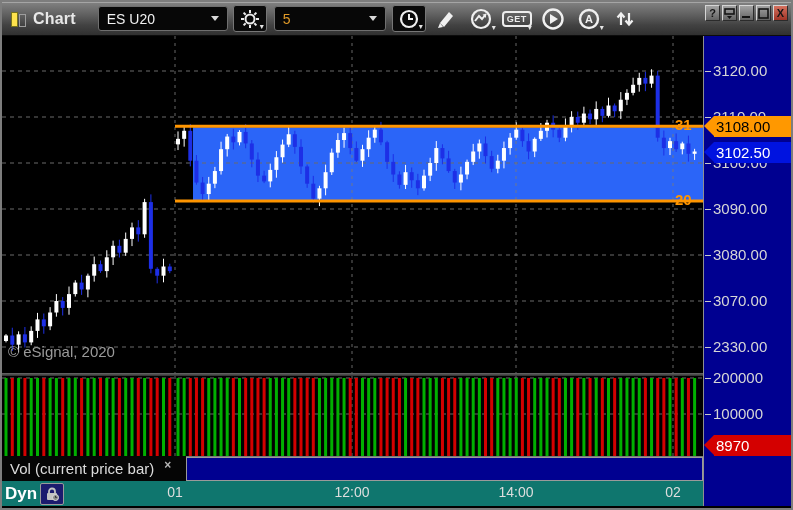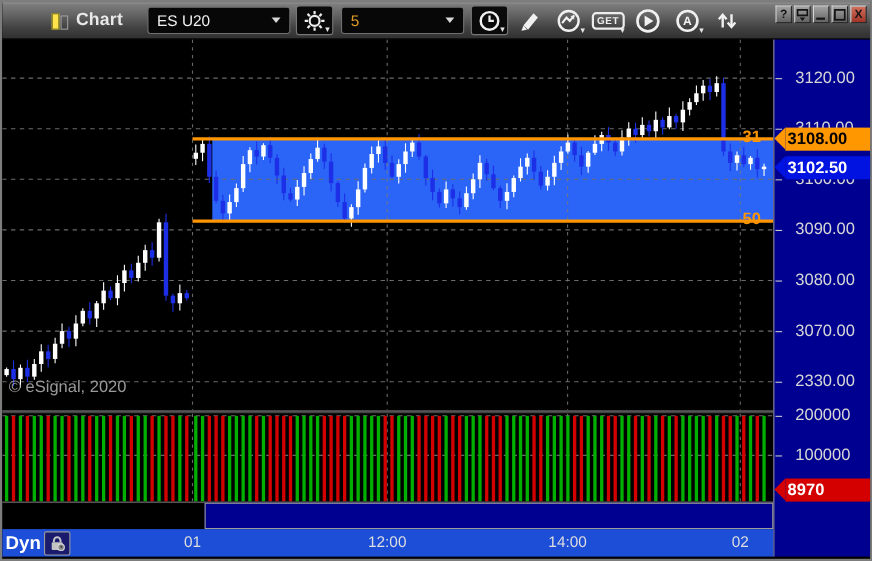--- a/index.html
+++ b/index.html
@@ -1,21 +1,21 @@
 <!DOCTYPE html>
 <html><head>
 <meta charset="utf-8">
 <style>
   html,body{margin:0;padding:0;background:#222;}
   *{box-sizing:border-box;font-family:"Liberation Sans",sans-serif;}
   .window{position:relative;width:793px;height:510px;background:#000;border:2px solid #7d7d7d;outline:1px solid #1a1a1a;overflow:hidden;}
   
   .titlebar{position:absolute;left:0;top:0;width:789px;height:34px;display:flex;align-items:center;
     background:linear-gradient(#828282,#5f5f5f 40%,#424242 70%,#303030);border-bottom:1px solid #0c0c0c;
-    box-shadow:inset 0 1px 0 #a5a5a5;padding-left:36px;}
+    box-shadow:inset 0 1px 0 #a5a5a5;}
   .appicon{display:flex;align-items:flex-end;margin-left:9px;height:16px;}
   .appicon .b1{width:7px;height:15px;background:#ffe34d;border:1px solid #77731e;}
   .appicon .b2{width:7px;height:13px;border:1px solid #9d9d9d;margin-left:1px;background:transparent;}
   .wtitle{color:#e8e8e8;font-size:16px;font-weight:700;margin-left:7px;letter-spacing:.2px;}
   .combo{height:25px;background:#070707;border:1px solid #6f6f6f;border-radius:3px;display:flex;align-items:center;justify-content:space-between;padding:0 8px;color:#f0f0f0;font-size:14px;cursor:default;}
   .combo.symbol{width:130px;margin-left:22px;}
   .combo.interval{width:112px;margin-left:7px;}
   .amber{color:#e09a28;}
   .caret{width:0;height:0;border-left:4px solid transparent;border-right:4px solid transparent;border-top:5px solid #d8d8d8;}
   .tbtn{position:relative;width:34px;height:27px;display:flex;align-items:center;justify-content:center;background:transparent;border:none;padding:0;margin-left:2px;}
@@ -34,27 +34,27 @@
   .copyright{position:absolute;left:6px;top:307px;color:#9a9a9a;font-size:15px;}
   .lvl-label{position:absolute;left:673px;width:28px;color:#ff9500;font-size:15px;font-weight:700;overflow:hidden;}
   .splitter{position:absolute;left:0;top:371px;width:701px;height:3px;background:linear-gradient(#6a6a6a,#2e2e2e);}
   .volpane{position:absolute;left:0;top:374px;width:701px;height:80px;background:#000;}
   .volline{position:absolute;left:0;top:454px;width:701px;height:1px;background:#777;}
   .vol-label-box{position:absolute;left:0;top:454px;width:184px;height:25px;background:#050505;color:#dcdcdc;font-size:15px;display:flex;align-items:center;padding-left:8px;}
   .vol-x{margin-left:10px;margin-top:-8px;color:#b5b5b5;font-size:12px;font-weight:700;cursor:default;}
   .scroll-strip{position:absolute;left:184px;top:455px;width:517px;height:24px;background:#000090;border:1px solid #9a9a9a;}
   
   .axis{position:absolute;left:701px;top:34px;width:88px;height:470px;background:#000090;border-left:1px solid #8f8f8f;}
-  .tick-label{position:absolute;left:9px;color:#d6d6d6;font-size:15px;height:18px;line-height:18px;margin-left:10px;}
+  .tick-label{position:absolute;left:9px;color:#d6d6d6;font-size:15px;height:18px;line-height:18px;}
   .tickmark{position:absolute;left:1px;width:6px;height:1px;background:#c9c9c9;}
   .tag{position:absolute;left:0;width:88px;height:20px;display:flex;}
   .tag .tri{width:0;height:0;border-top:10px solid transparent;border-bottom:10px solid transparent;}
-  .tag .body{flex:1;display:flex;align-items:center;padding-left:2px;font-size:15px;font-weight:700;height:21px;}
+  .tag .body{flex:1;display:flex;align-items:center;padding-left:2px;font-size:15px;font-weight:400;height:21px;}
   
-  .bottombar{position:absolute;left:0;top:479px;width:701px;height:25px;background:#1d4ed8;display:flex;align-items:center;}
+  .bottombar{position:absolute;left:0;top:479px;width:701px;height:25px;background:#0f766e;display:flex;align-items:center;}
   .dyn{color:#fff;font-size:17px;font-weight:700;margin-left:3px;}
   .lockbtn{width:24px;height:22px;margin-left:3px;background:#1b1b6e;border:1px solid #9a9a9a;border-radius:2px;display:flex;align-items:center;justify-content:center;padding:0;}
   .tlabel{position:absolute;top:3px;width:44px;text-align:center;color:#dedede;font-size:14px;}
 </style>
 </head>
 <body>
 
 <div class="window">
 
   <div class="titlebar">
@@ -397,21 +397,21 @@
         <rect x="678.3" y="107.44999999999999" width="4" height="5.75" fill="#ffffff"></rect>
         <line x1="686.45" y1="99.64821860935308" x2="686.45" y2="125.58666481264316" stroke="#1d2fe6" stroke-width="1"></line>
         <rect x="684.45" y="107.44999999999999" width="4" height="10.350000000000009" fill="#1d2fe6"></rect>
         <line x1="692.6" y1="112.81255363344671" x2="692.6" y2="123.93660040282492" stroke="#ffffff" stroke-width="1"></line>
         <rect x="690.6" y="115.5" width="4" height="2.299999999999997" fill="#ffffff"></rect>
         <line x1="173" y1="90.19999999999999" x2="701" y2="90.19999999999999" stroke="#ff9500" stroke-width="3"></line>
         <line x1="173" y1="164.95" x2="701" y2="164.95" stroke="#ff9500" stroke-width="3"></line>
       </svg>
     <div class="copyright">© eSignal, 2020</div>
     <div class="lvl-label" id="lvlUpper" style="top: 80.2px;">31</div>
-    <div class="lvl-label" id="lvlLower" style="top: 154.95px;">50</div>
+    <div class="lvl-label" id="lvlLower" style="top: 154.95px;">20</div>
   </div>
 
   <div class="splitter"></div>
 
   <div class="volpane">
     <svg id="volSvg" width="701" height="80" viewBox="0 0 701 80">
         <line x1="173" y1="0" x2="173" y2="80" stroke="#7a7a7a" opacity="0.85" stroke-width="1" stroke-dasharray="3 4"></line>
         <line x1="350" y1="0" x2="350" y2="80" stroke="#7a7a7a" opacity="0.85" stroke-width="1" stroke-dasharray="3 4"></line>
         <line x1="514" y1="0" x2="514" y2="80" stroke="#7a7a7a" opacity="0.85" stroke-width="1" stroke-dasharray="3 4"></line>
         <line x1="671" y1="0" x2="671" y2="80" stroke="#7a7a7a" opacity="0.85" stroke-width="1" stroke-dasharray="3 4"></line>
@@ -526,20 +526,24 @@
         <rect x="660.35" y="2" width="3" height="78" fill="#d40000"></rect>
         <rect x="666.5" y="2" width="3" height="78" fill="#00b000"></rect>
         <rect x="672.6500000000001" y="2" width="3" height="78" fill="#d40000"></rect>
         <rect x="678.8" y="2" width="3" height="78" fill="#00b000"></rect>
         <rect x="684.95" y="2" width="3" height="78" fill="#d40000"></rect>
         <rect x="691.1" y="2" width="3" height="78" fill="#00b000"></rect>
       </svg>
   </div>
   <div class="volline"></div>
 
+  <div class="vol-label-box">
+    <span>Vol (current price bar)</span>
+    <span class="vol-x">×</span>
+  </div>
   <div class="scroll-strip"></div>
 
   <div class="axis" id="axisCol">
       <div class="tickmark" style="top: 35px;"></div>
       <div class="tick-label" style="top: 26px;">3120.00</div>
       <div class="tickmark" style="top: 81px;"></div>
       <div class="tick-label" style="top: 72px;">3110.00</div>
       <div class="tickmark" style="top: 127px;"></div>
       <div class="tick-label" style="top: 118px; text-align: right;">3100.00</div>
       <div class="tickmark" style="top: 173px;"></div>

